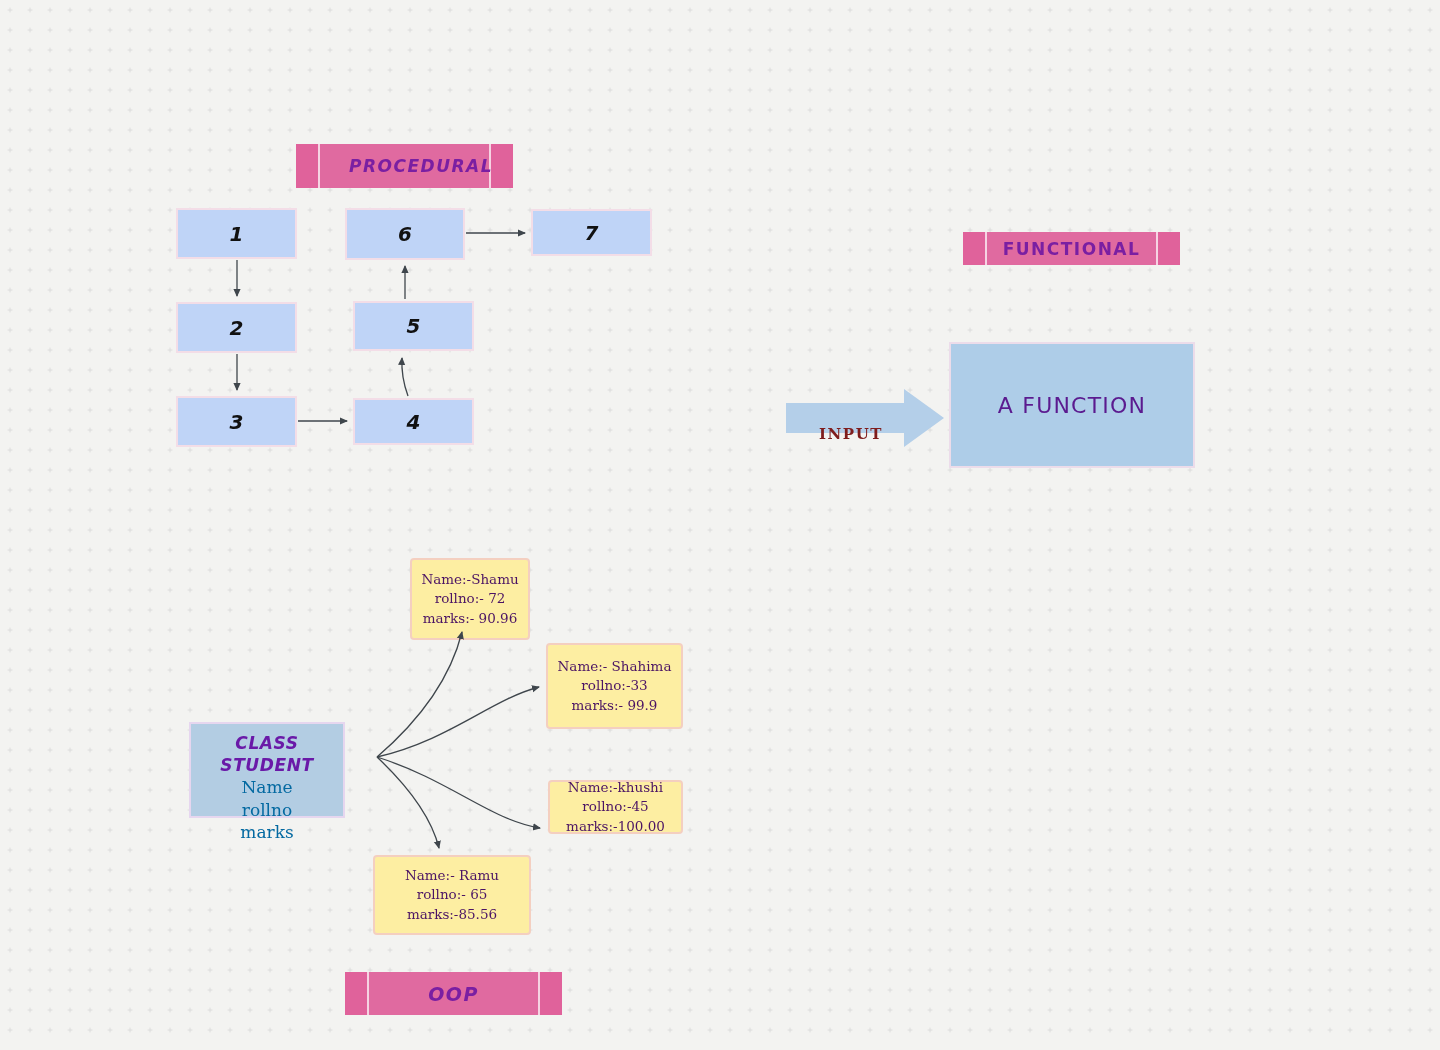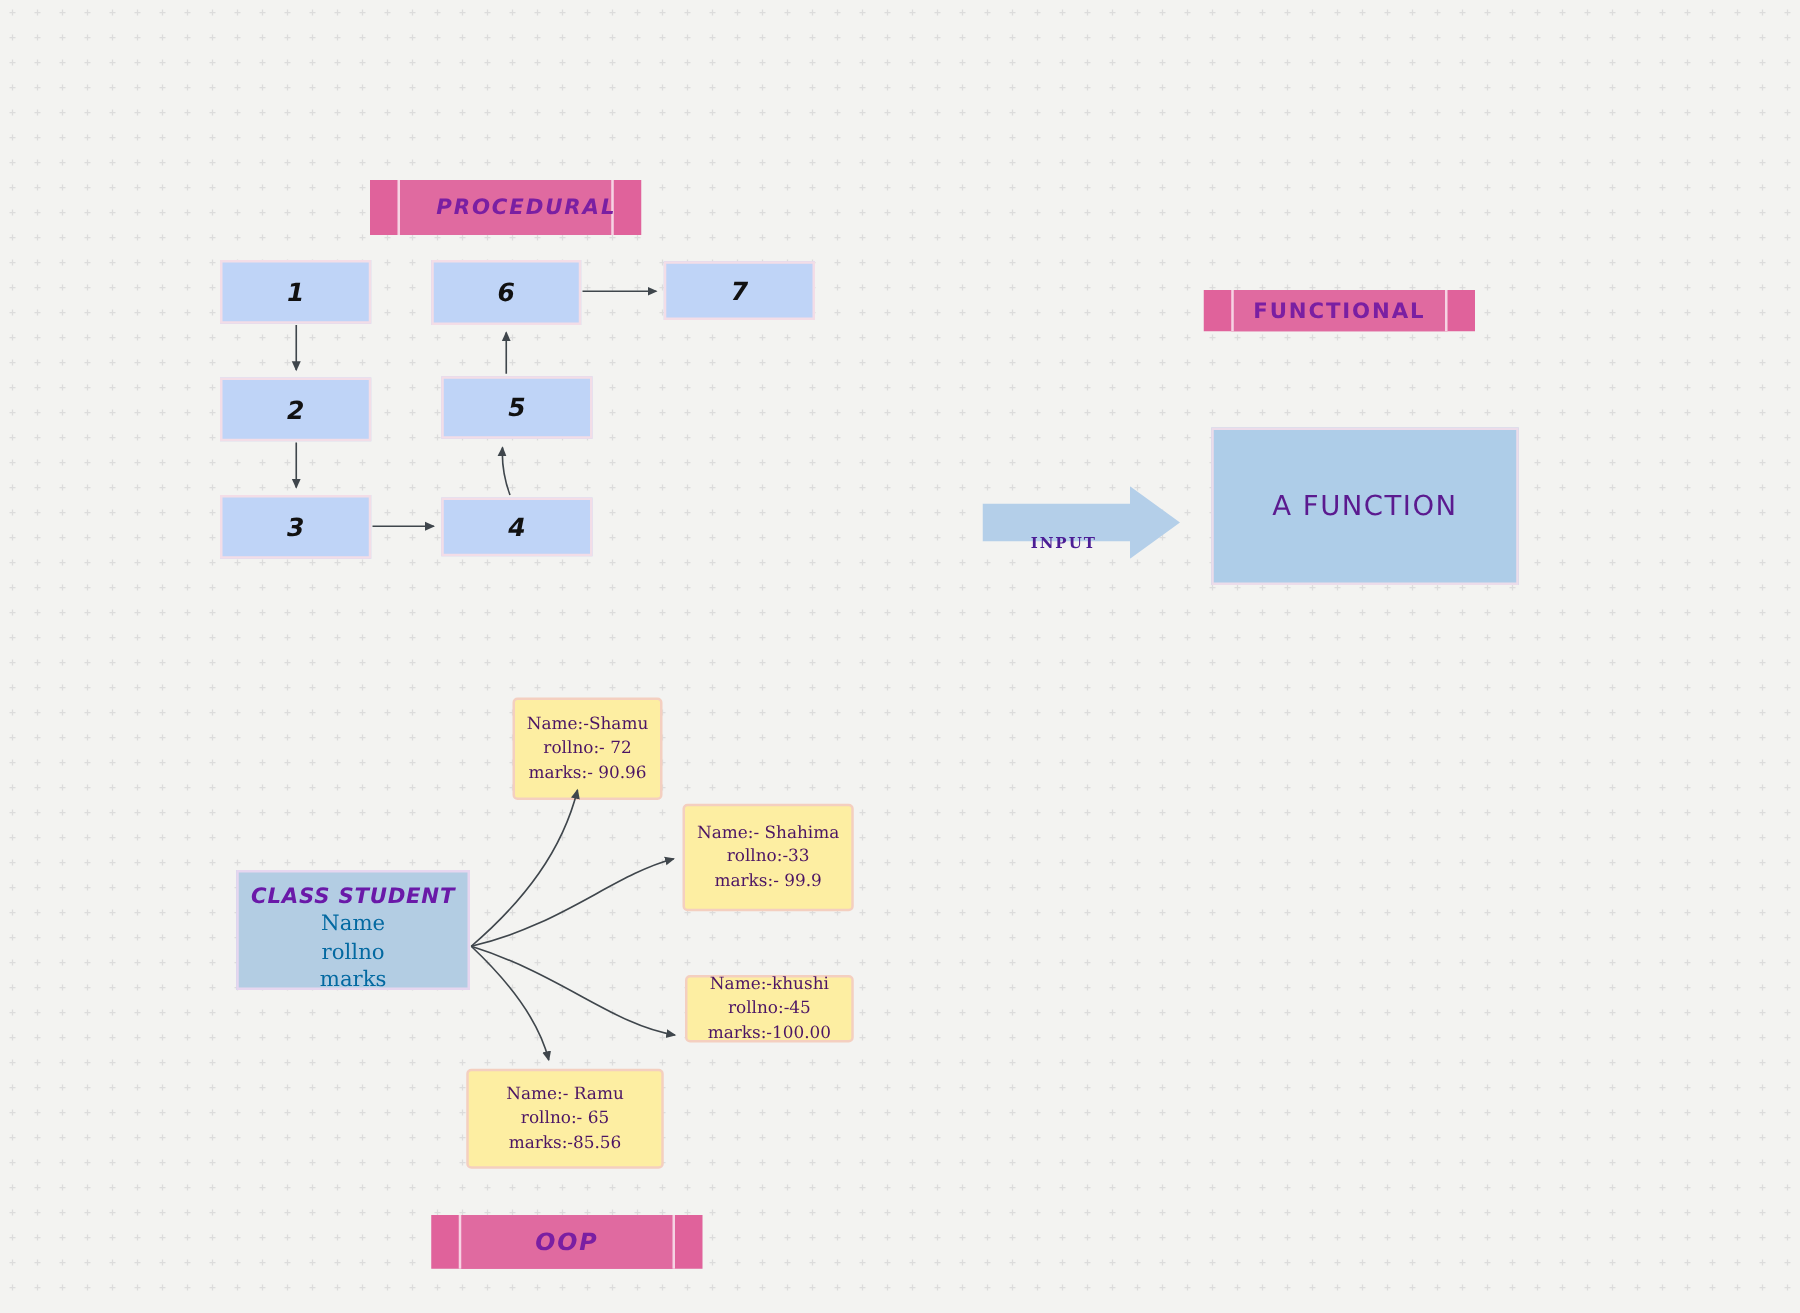--- a/index.html
+++ b/index.html
@@ -183,30 +183,30 @@
   <div class="ribbon" style="left:963px; top:232px; width:217px; height:33px;">
     <div class="inner" style="left:22px; right:22px;"></div>
     <div class="rlabel" style="font-size:17px; font-style:normal;">FUNCTIONAL</div>
   </div>
 
   <div style="position:absolute; left:786px; top:389px; width:158px; height:58px;">
     <svg width="158" height="58" viewBox="0 0 158 58" style="position:absolute;left:0;top:0;">
       <polygon points="0,14 118,14 118,0 158,29 118,58 118,44 0,44" fill="#b4cfe9"></polygon>
     </svg>
     <div style="position:absolute; left:0; top:0; width:130px; height:58px; display:flex; align-items:center; justify-content:center;">
-      <span style="color:#4c1d95; font-family:'DejaVu Serif',serif; font-weight:700; font-size:12px; letter-spacing:1.6px;margin-top:31px;">INPUT</span>
+      <span style="color:#7f1d1d; font-family:'DejaVu Serif',serif; font-weight:700; font-size:15px; letter-spacing:1.6px;margin-top:31px;">INPUT</span>
     </div>
   </div>
 
-  <div class="fnbox" style="left:949px; top:342px; width:246px; height:126px;margin-left:20px;">
+  <div class="fnbox" style="left:949px; top:342px; width:246px; height:126px;">
     <span>A FUNCTION</span>
   </div>
 
 
-  <div class="classbox" style="left:189px; top:696px; width:187px; height:96px;">
+  <div class="classbox" style="left:189px; top:722px; width:156px; height:96px;">
     <div class="ctitle">CLASS STUDENT</div>
     <div class="cattr">Name</div>
     <div class="cattr">rollno</div>
     <div class="cattr">marks</div>
   </div>
 
   <div class="ycard" style="left:410px; top:543px; width:120px; height:82px;margin-top:15px;">
     <div>Name:-Shamu</div>
     <div>rollno:- 72</div>
     <div>marks:- 90.96</div>

